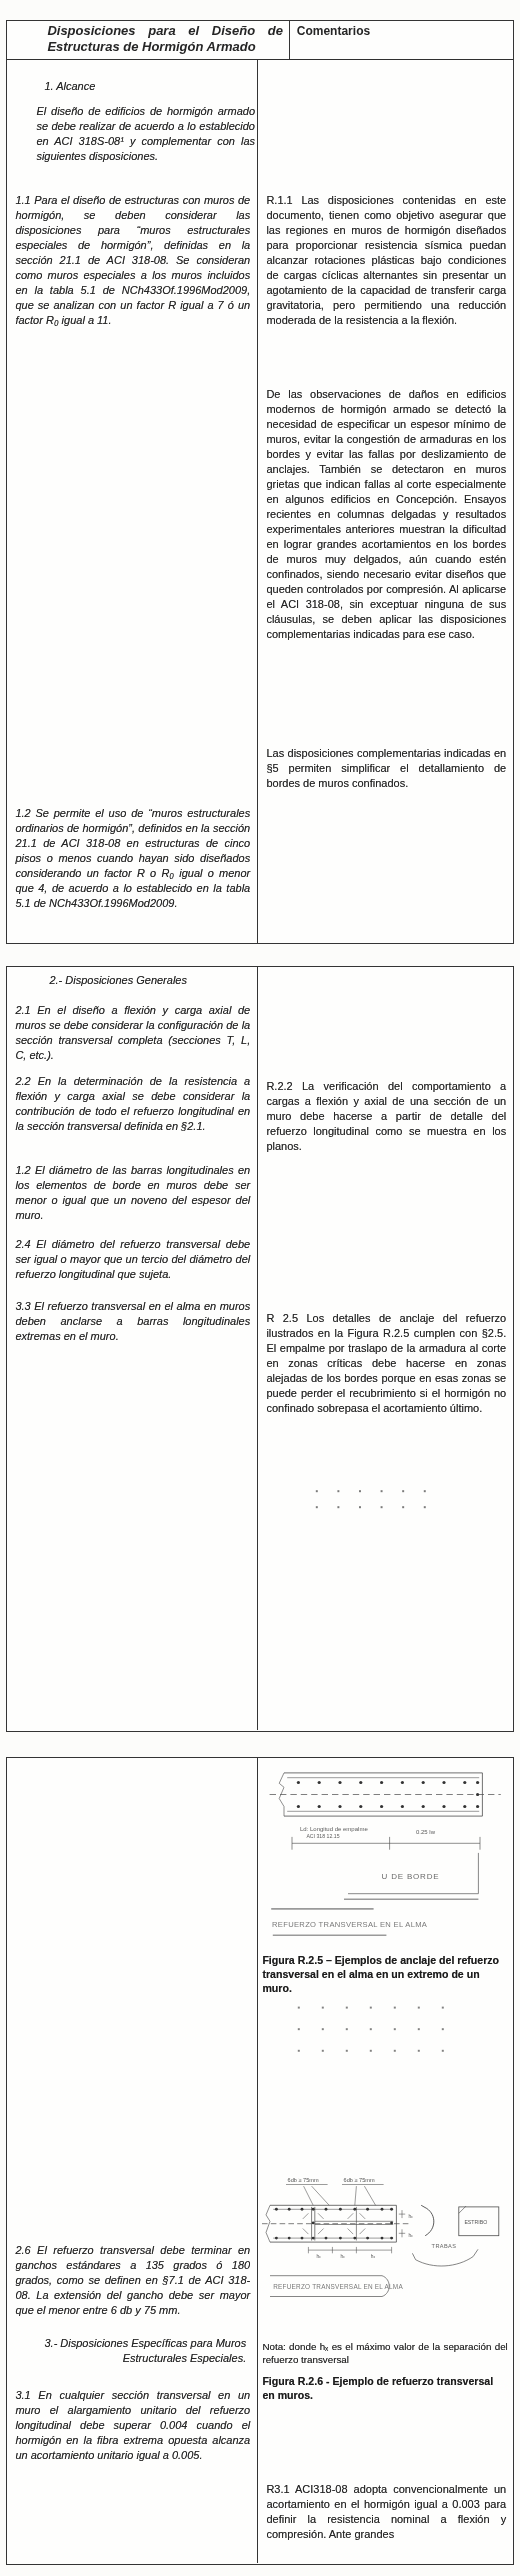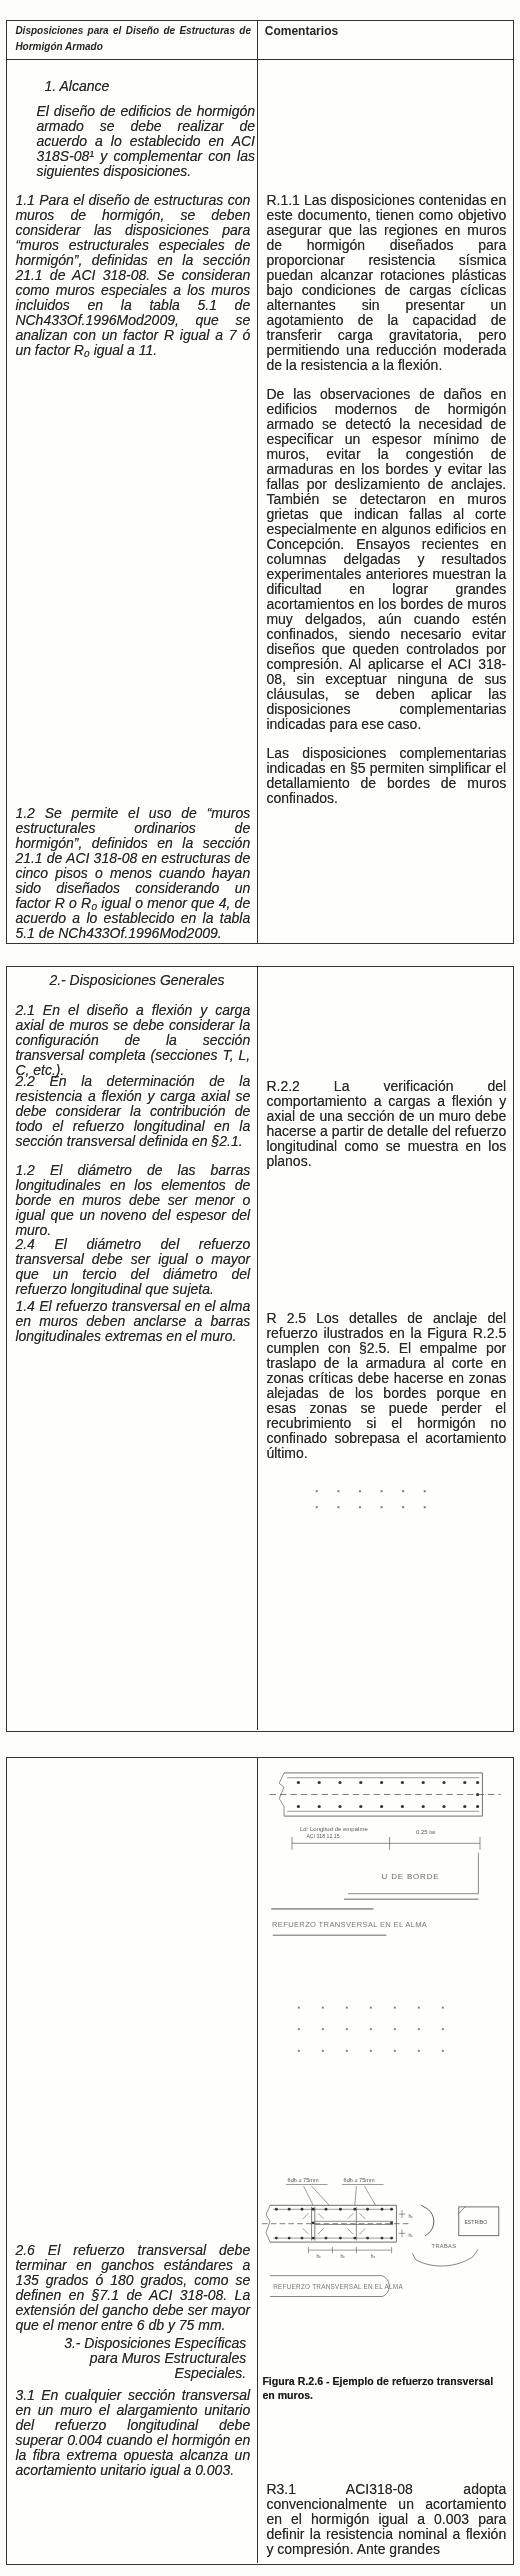--- a/index.html
+++ b/index.html
@@ -10,30 +10,30 @@
   }
   #page{position:relative;width:521px;height:2576px;overflow:hidden;}
   .sheet{
     position:absolute;left:6.4px;width:508px;background:#fefefd;
     border:1.3px solid #343434;box-sizing:border-box;
   }
   .hdr{display:flex;border-bottom:1.8px solid #303030;}
   .hdr-l{
     width:251px;box-sizing:border-box;border-right:1.3px solid #343434;
     padding:2.4px 6.4px 3.2px 8px;font-weight:bold;font-style:italic;
-    font-size:10px;line-height:16px;text-align:justify;
+    font-size:13px;line-height:16px;text-align:justify;margin-left:32px;
   }
   .hdr-r{flex:1;padding:2.4px 6.4px 3.2px 6.4px;font-weight:bold;font-size:12px;line-height:16px;}
   .cols{position:relative;display:flex;}
   .col{position:relative;box-sizing:border-box;}
   .col-l{width:251px;border-right:1.3px solid #343434;}
   .col-r{flex:1;}
   .p{
     position:absolute;left:8px;right:7.2px;margin:0;
-    font-size:14px;line-height:15px;text-align:justify;
+    font-size:11px;line-height:15px;text-align:justify;
     text-shadow:0 0 0.3px rgba(20,20,20,.55);
   }
   .it{font-style:italic;}
   .cap{font-weight:bold;font-size:10.6px;line-height:14px;text-align:left;color:#1c1c1c;}
   .nota{font-size:9.8px;line-height:13px;text-align:justify;}
   .heading-center{text-align:right;}
   .dotgrid{
     position:absolute;
     background-image:radial-gradient(circle, rgba(55,55,55,.78) 0.8px, rgba(55,55,55,0) 1.4px);
   }
@@ -66,36 +66,36 @@
   </div>
 
   <div class="sheet" style="top:966px;height:766px;">
     <div class="cols" style="height:763px;">
       <div class="col col-l">
         <p class="p it" style="top:6.4px;left:42px;text-align:left;">2.- Disposiciones Generales</p>
         <p class="p it" style="top:36px;">2.1 En el diseño a flexión y carga axial de muros se debe considerar la configuración de la sección transversal completa (secciones T, L, C, etc.).</p>
         <p class="p it" style="top:107px;">2.2 En la determinación de la resistencia a flexión y carga axial se debe considerar la contribución de todo el refuerzo longitudinal en la sección transversal definida en §2.1.</p>
         <p class="p it" style="top:196px;">1.2 El diámetro de las barras longitudinales en los elementos de borde en muros debe ser menor o igual que un noveno del espesor del muro.</p>
         <p class="p it" style="top:270px;font-style:italic;">2.4 El diámetro del refuerzo transversal debe ser igual o mayor que un tercio del diámetro del refuerzo longitudinal que sujeta.</p>
-        <p class="p it" style="top:332px;">1.4 El refuerzo transversal en el alma en muros deben anclarse a barras longitudinales extremas en el muro.</p>
+        <p class="p it" style="top:332px;">3.3 El refuerzo transversal en el alma en muros deben anclarse a barras longitudinales extremas en el muro.</p>
       </div>
       <div class="col col-r">
         <p class="p" style="top:112px;">R.2.2 La verificación del comportamiento a cargas a flexión y axial de una sección de un muro debe hacerse a partir de detalle del refuerzo longitudinal como se muestra en los planos.</p>
         <p class="p" style="top:344px;">R 2.5 Los detalles de anclaje del refuerzo ilustrados en la Figura R.2.5 cumplen con §2.5. El empalme por traslapo de la armadura al corte en zonas críticas debe hacerse en zonas alejadas de los bordes porque en esas zonas se puede perder el recubrimiento si el hormigón no confinado sobrepasa el acortamiento último.</p>
         <div class="dotgrid" style="top:513px;left:44px;width:132px;height:35px;background-size:21.6px 16px;background-position:4px 3.2px;opacity:.85;"></div>
       </div>
     </div>
   </div>
 
   <div class="sheet" style="top:1757px;height:808px;">
     <div class="cols" style="height:805px;">
       <div class="col col-l">
         <p class="p it" style="top:485px;">2.6 El refuerzo transversal debe terminar en ganchos estándares a 135 grados ó 180 grados, como se definen en §7.1 de ACI 318-08. La extensión del gancho debe ser mayor que el menor entre 6 db y 75 mm.</p>
         <p class="p it heading-center" style="top:578px;left:32px;right:11.2px;">3.- Disposiciones Específicas para Muros Estructurales Especiales.</p>
-        <p class="p it" style="top:630px;">3.1 En cualquier sección transversal en un muro el alargamiento unitario del refuerzo longitudinal debe superar 0.004 cuando el hormigón en la fibra extrema opuesta alcanza un acortamiento unitario igual a 0.003.</p>
+        <p class="p it" style="top:630px;">3.1 En cualquier sección transversal en un muro el alargamiento unitario del refuerzo longitudinal debe superar 0.004 cuando el hormigón en la fibra extrema opuesta alcanza un acortamiento unitario igual a 0.005.</p>
       </div>
       <div class="col col-r">
 
         <svg class="figsvg" style="top:4.8px;left:9.6px;" width="236" height="187" viewBox="0 0 295 233">
           <g stroke="#4d4d4d" stroke-width="1" fill="none">
             <path d="M20 12 H268 V66 H20"></path>
             <path d="M24 18 H264" stroke-width="0.7"></path>
             <path d="M24 60 H264" stroke-width="0.7"></path>
             <path d="M20 12 l-6 13 6 5 -6 14 6 10 0 12" stroke-width="0.8"></path>
             <path d="M2 39 H291" stroke-dasharray="8 5" stroke-width="0.9"></path>
@@ -128,20 +128,21 @@
               <circle cx="262" cy="54" r="2"></circle>
             <circle cx="262" cy="39" r="2"></circle>
           </g>
           <text x="40" y="85" font-size="7.5" fill="#5c5c5c">Ld: Longitud de empalme</text>
           <text x="48" y="94" font-size="6.5" fill="#5c5c5c">ACI 318 12.15</text>
           <text x="185" y="88" font-size="7.5" fill="#5c5c5c">0.25 lw</text>
           <text x="142" y="145" font-size="10" fill="#6a6a6a" letter-spacing="1">U DE BORDE</text>
           <text x="5" y="205" font-size="9.5" fill="#787878" letter-spacing="0.4">REFUERZO TRANSVERSAL EN EL ALMA</text>
         </svg>
 
+        <p class="p cap" style="top:195px;left:4px;right:5.6px;">Figura R.2.5 – Ejemplos de anclaje del refuerzo transversal en el alma en un extremo de un muro.</p>
 
         <div class="dotgrid" style="top:234px;left:24px;width:172px;height:70px;background-size:24px 21.6px;background-position:4.8px 4.8px;opacity:.8;"></div>
 
         <svg class="figsvg" style="top:415px;left:3.2px;" width="240" height="135" viewBox="0 0 300 168">
           <g stroke="#4d4d4d" stroke-width="1" fill="none">
             <path d="M30 14 H82" stroke-width="0.7"></path>
             <path d="M100 14 H152" stroke-width="0.7"></path>
             <path d="M52 16 L64 40 M62 16 L84 40" stroke-width="0.7"></path>
             <path d="M118 16 L116 40 M128 16 L142 40" stroke-width="0.7"></path>
             <path d="M10 40 H168 V86 H10"></path>
@@ -190,20 +191,21 @@
           <text x="183" y="56" font-size="6" fill="#555">hₓ</text>
           <text x="183" y="80" font-size="6" fill="#555">hₓ</text>
           <text x="68" y="106" font-size="6" fill="#555">hₓ</text>
           <text x="98" y="106" font-size="6" fill="#555">hₓ</text>
           <text x="136" y="106" font-size="6" fill="#555">hₓ</text>
           <text x="212" y="94" font-size="7" fill="#666" letter-spacing="0.5">TRABAS</text>
           <text x="253" y="64" font-size="6.5" fill="#555">ESTRIBO</text>
           <text x="14" y="145" font-size="8" fill="#777" letter-spacing="0.3">REFUERZO TRANSVERSAL EN EL ALMA</text>
         </svg>
 
+        <p class="p nota" style="top:582px;left:4px;right:5.6px;">Nota: donde hₓ es el máximo valor de la separación del refuerzo transversal</p>
         <p class="p cap" style="top:616px;left:4px;right:5.6px;">Figura R.2.6 - Ejemplo de refuerzo transversal en muros.</p>
         <p class="p" style="top:724px;">R3.1 ACI318-08 adopta convencionalmente un acortamiento en el hormigón igual a 0.003 para definir la resistencia nominal a flexión y compresión. Ante grandes</p>
       </div>
     </div>
   </div>
 
 </div>
 
 
 </body></html>

